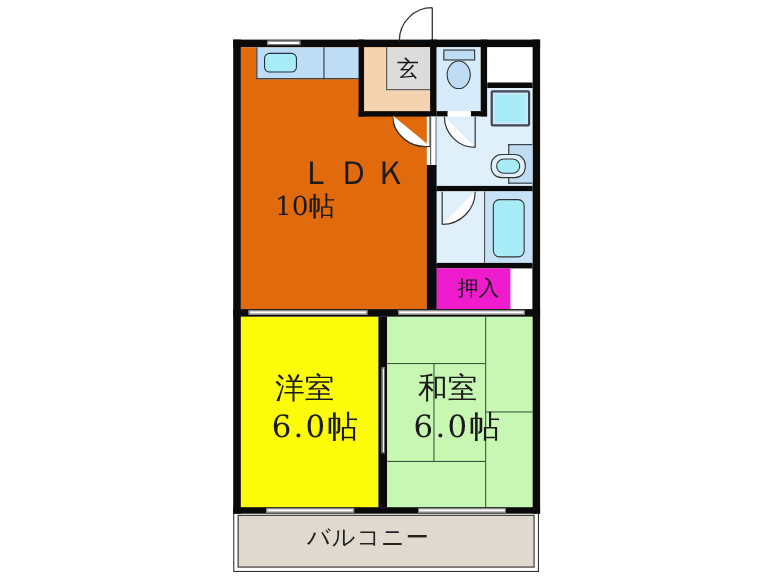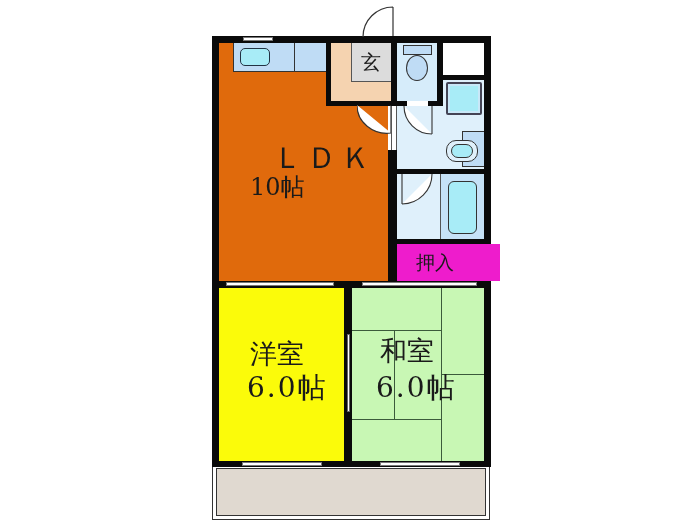--- a/index.html
+++ b/index.html
@@ -12,20 +12,21 @@
   .label { position: absolute; color: #1a1a1a; white-space: nowrap; line-height: 1; }
   .window { position: absolute; background: #ffffff; border: 1px solid #777; box-sizing: border-box; height: 5px; }
   .tatami-line { position: absolute; background: #3b5a3b; }
   .fixture { position: absolute; box-sizing: border-box; }
 </style>
 </head>
 <body>
 
 <div class="abs" style="left:212px; top:464px; width:278px; height:56px; border:1px solid #333; background:#ffffff;">
   <div class="abs" style="left:3px; top:3px; width:270px; height:48px; border:1px solid #333; background:#e0d9d0;"></div>
+  <div class="label" style="left:66px; top:13px; font-size:21px; font-family:'DejaVu Sans', sans-serif; color:#222; letter-spacing:1px;">バルコニー</div>
 </div>
 
 <div class="abs wall" style="left:212px; top:36px; width:7px; height:431px;"></div>
 <div class="abs wall" style="left:484px; top:36px; width:7px; height:431px;"></div>
 <div class="abs wall" style="left:212px; top:36px; width:279px; height:7px;"></div>
 <div class="abs wall" style="left:212px; top:461px; width:279px; height:6px;"></div>
 
 <div class="abs" style="left:219px; top:43px; width:169px; height:238px; background:#e06a0c;"></div>
 
 <div class="fixture" style="left:233px; top:43px; width:97px; height:29px; background:#bfdcf5; border:1px solid #333; border-top:none;"></div>
@@ -79,21 +80,21 @@
 <div class="abs wall" style="left:397px; top:169px; width:87px; height:5px;"></div>
 
 <div class="abs" style="left:397px; top:174px; width:43px; height:66px; background:#dff0fb;"></div>
 <div class="abs" style="left:440px; top:174px; width:44px; height:66px; background:#c6e2f7; border-left:1px solid #555;"></div>
 <div class="fixture" style="left:448px; top:181px; width:29px; height:53px; background:#a8ecf7; border:1.2px solid #333; border-radius:6px;"></div>
 <svg class="abs" style="left:400px; top:174px;" width="34" height="32">
   <path d="M 32 0 L 32 0 M 2 0 L 2 30 M 2 30 A 30 30 0 0 0 32 0" fill="#ffffff" stroke="#333" stroke-width="1.1"></path>
 </svg>
 <div class="abs wall" style="left:397px; top:239px; width:87px; height:5px;"></div>
 
-<div class="abs" style="left:397px; top:244px; width:103px; height:37px; background:#ee1ccc;">
+<div class="abs" style="left:397px; top:244px; width:67px; height:37px; background:#ee1ccc;">
   <div class="label" style="left:19px; top:9px; font-size:19px; font-family:'DejaVu Sans', sans-serif; color:#1a1a1a;">押入</div>
 </div>
 
 <div class="abs wall" style="left:212px; top:281px; width:279px; height:7px;"></div>
 <div class="window" style="left:226px; top:282px; width:108px; height:4px;"></div>
 <div class="window" style="left:362px; top:282px; width:115px; height:4px;"></div>
 
 <div class="abs" style="left:219px; top:288px; width:125px; height:173px; background:#fbfb0a;">
   <div class="label" style="left:31px; top:52px; font-size:27px; font-family:'DejaVu Sans', sans-serif;text-align:center;">洋室</div>
   <div class="label" style="left:28px; top:86px; font-size:28px; letter-spacing:2px;">6.0帖</div>
@@ -101,18 +102,18 @@
 
 <div class="abs wall" style="left:344px; top:288px; width:8px; height:173px;"></div>
 <div class="abs" style="left:347px; top:334px; width:3px; height:78px; background:#ffffff; border:1px solid #666;"></div>
 
 <div class="abs" style="left:352px; top:288px; width:132px; height:173px; background:#c8f7b4;">
   <div class="tatami-line" style="left:89px; top:0; width:1px; height:173px;"></div>
   <div class="tatami-line" style="left:0; top:42px; width:89px; height:1px;"></div>
   <div class="tatami-line" style="left:0; top:131px; width:89px; height:1px;"></div>
   <div class="tatami-line" style="left:42px; top:42px; width:1px; height:89px;"></div>
   <div class="tatami-line" style="left:89px; top:86px; width:43px; height:1px;"></div>
-  <div class="label" style="left:28px; top:52px; font-size:27px; font-family:Liberation Mono, monospace;">和室</div>
+  <div class="label" style="left:28px; top:52px; font-size:27px; font-family:Liberation Sans, sans-serif;">和室</div>
   <div class="label" style="left:24px; top:86px; font-size:28px; letter-spacing:2px;">6.0帖</div>
 </div>
 
 <div class="window" style="left:242px; top:462px; width:80px; height:4px;"></div>
 <div class="window" style="left:380px; top:462px; width:80px; height:4px;"></div>
 
 </body></html>

